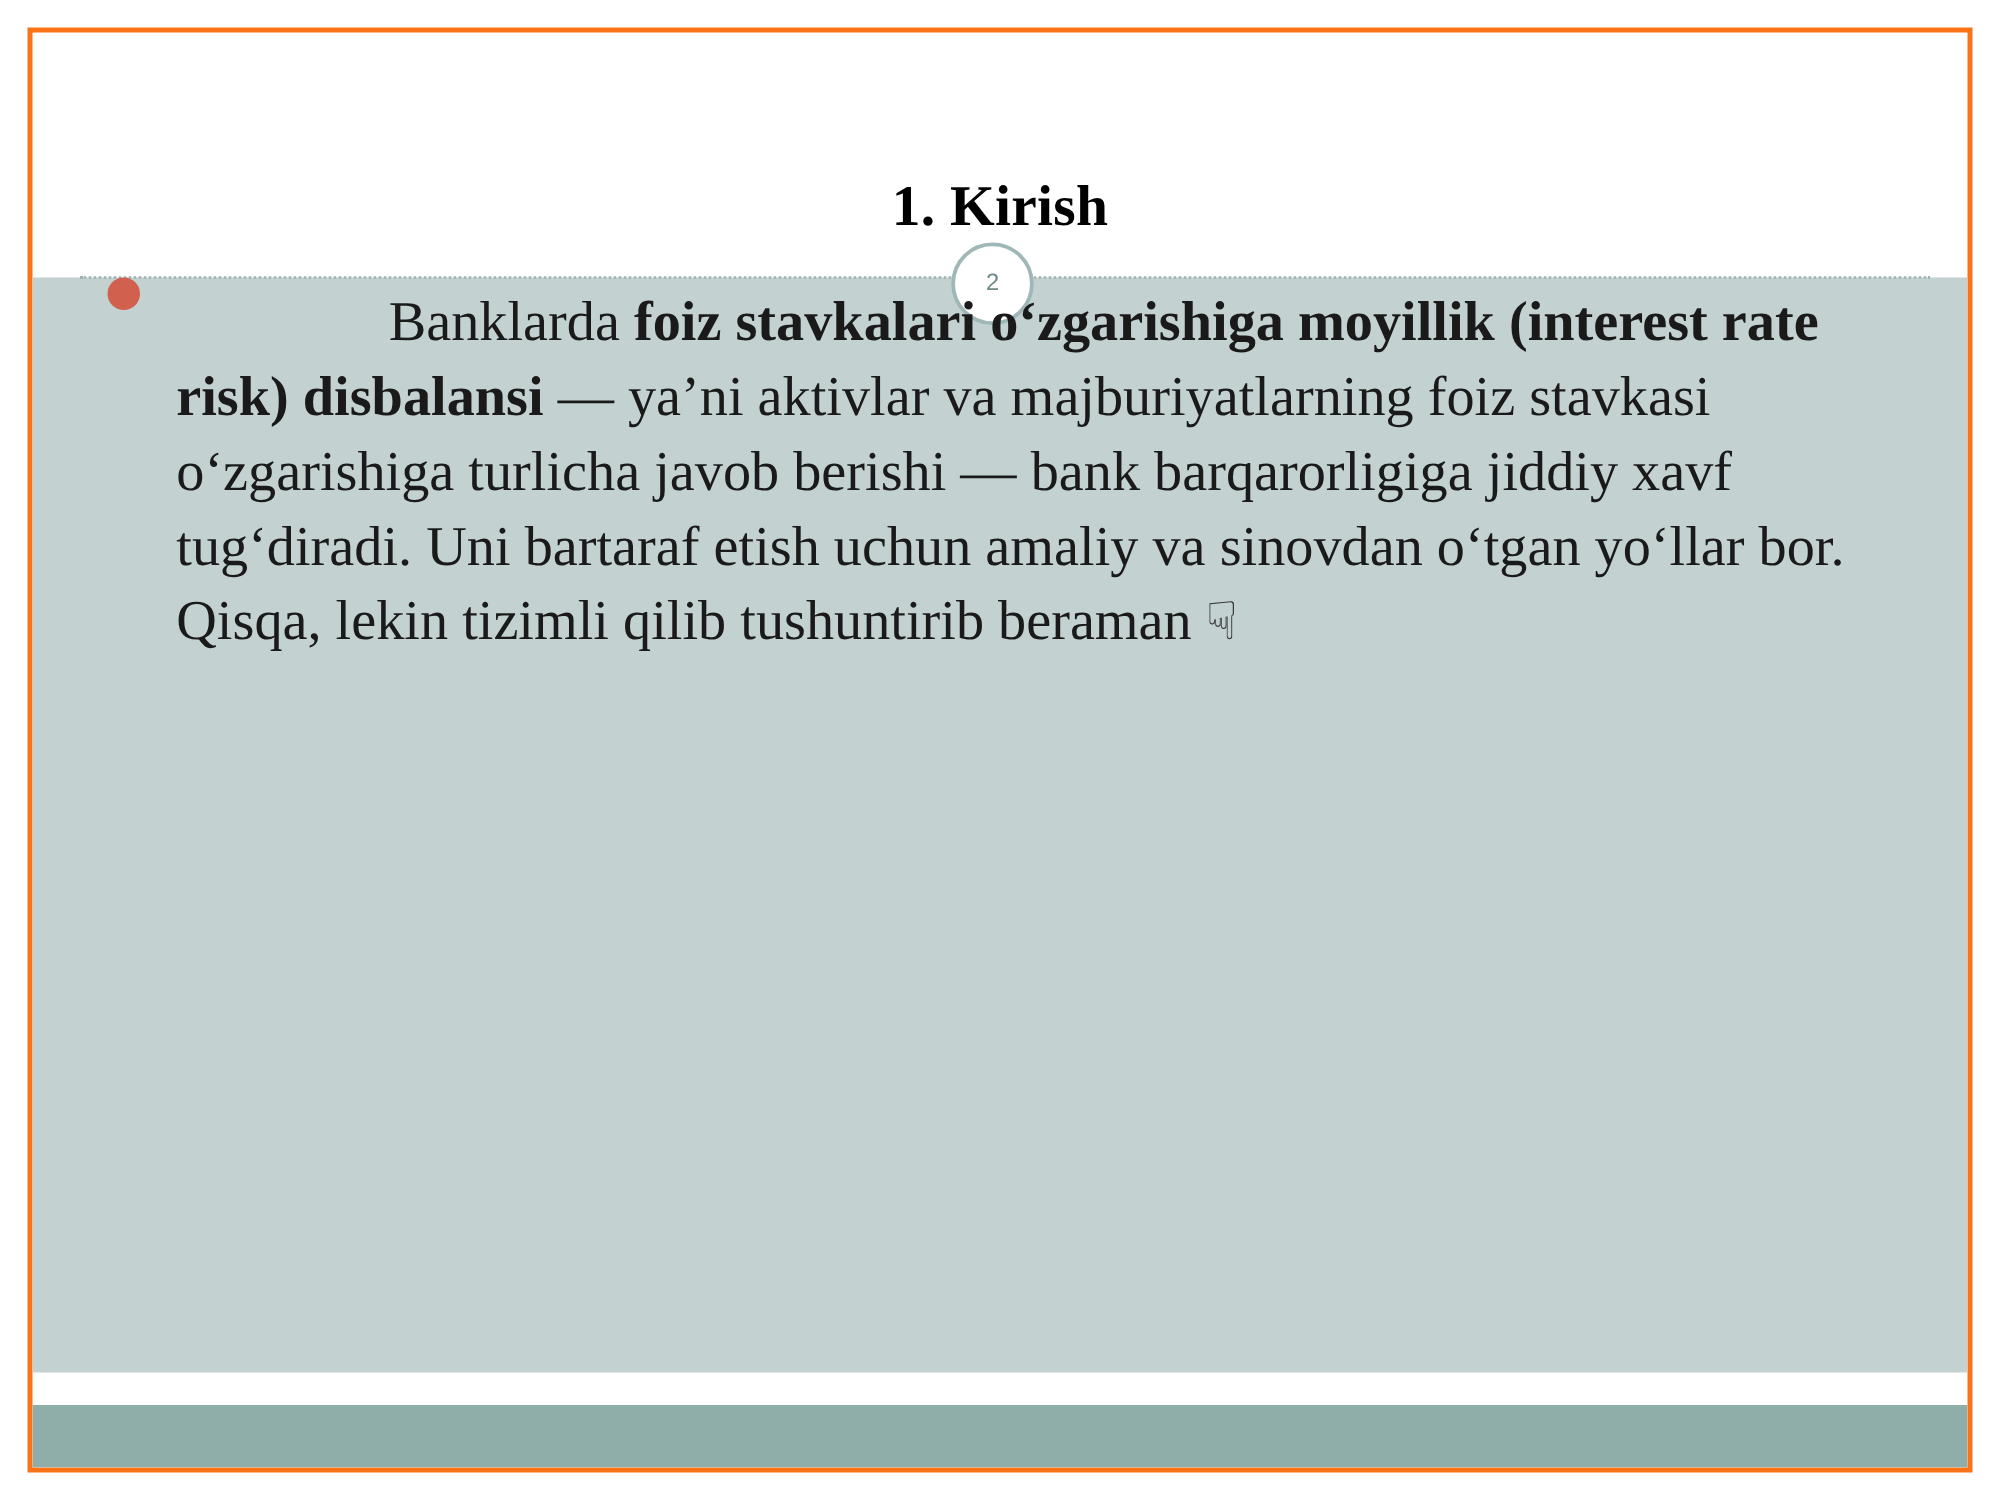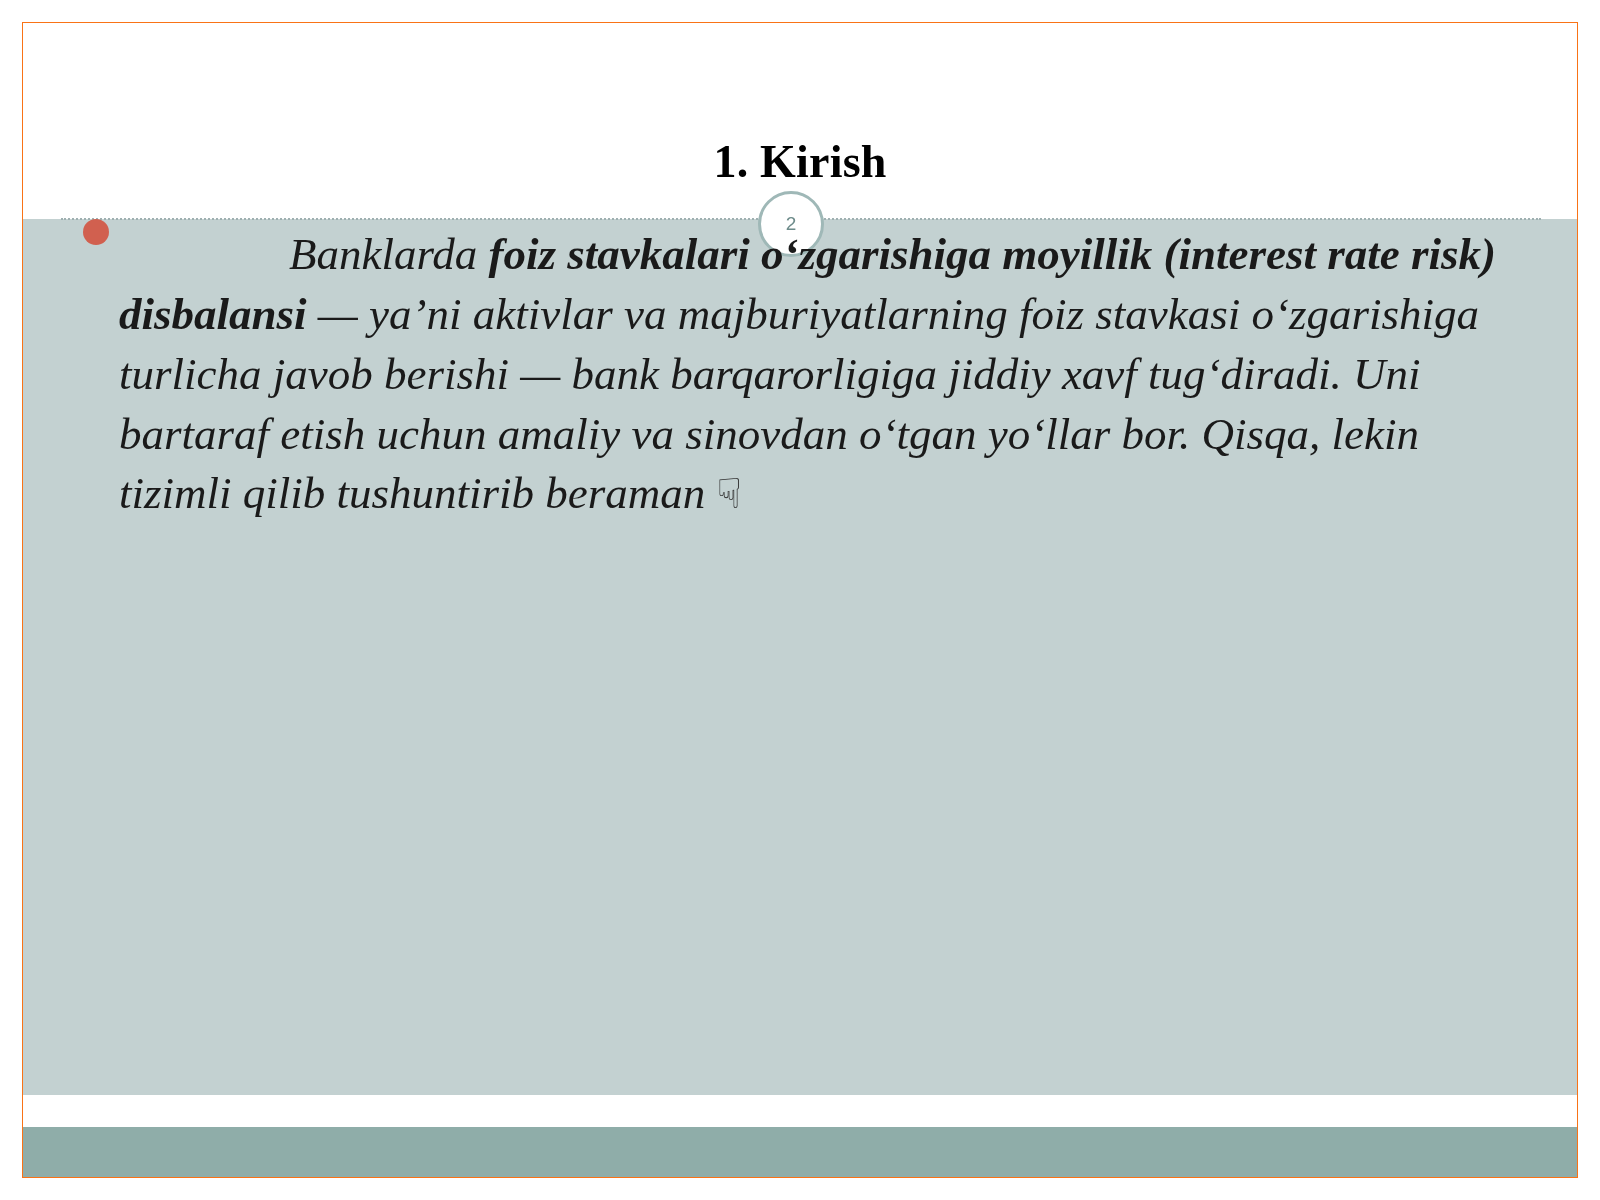--- a/index.html
+++ b/index.html
@@ -14,21 +14,21 @@
     overflow: hidden;
   }
 
   #slide {
     position: absolute;
     left: 22px;
     top: 22px;
     width: 1556px;
     height: 1156px;
     background: #ffffff;
-    border: 1px solid #f97316;
+    border: 4px solid #f97316;
     box-sizing: border-box;
     overflow: hidden;
   }
 
   
   #body-panel {
     position: absolute;
     left: 0;
     top: 196px;
     width: 100%;
@@ -91,28 +91,27 @@
     width: 100%;
     text-align: center;
     font-size: 46px;
     font-weight: bold;
     color: #000000;
     letter-spacing: 0.2px;
   }
 
   #body-text {
     position: absolute;
-    left: 96px;
+    left: 115px;
     top: 202px;
     width: 1400px;
     font-size: 45px;
     line-height: 1.33;
     color: #1a1a1a;
     text-align: left;
-    font-style: italic;
   }
   #body-text .indent { display: inline-block; width: 170px; }
   #body-text b { font-weight: bold; }
 
   .hand-glyph {
     font-family: "DejaVu Sans", sans-serif;
     font-size: 42px;
     color: #333;
   }
 </style>

